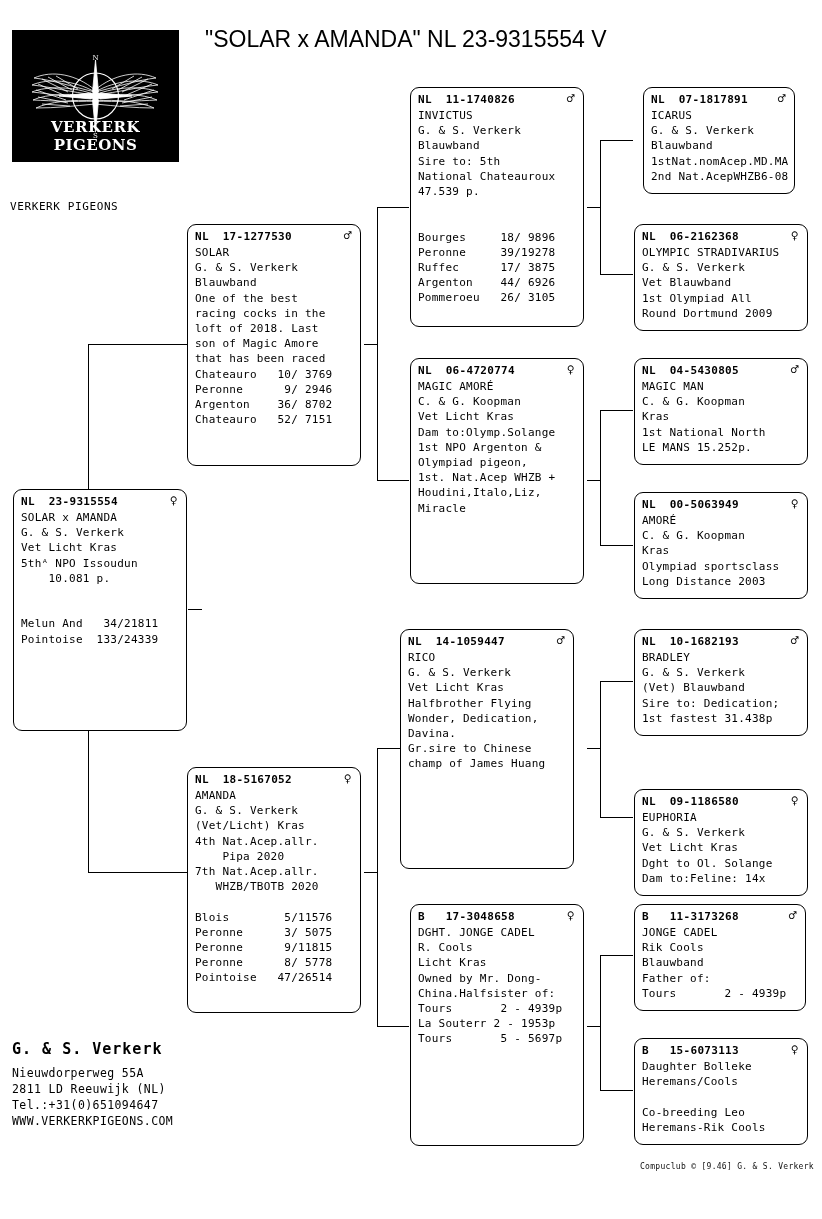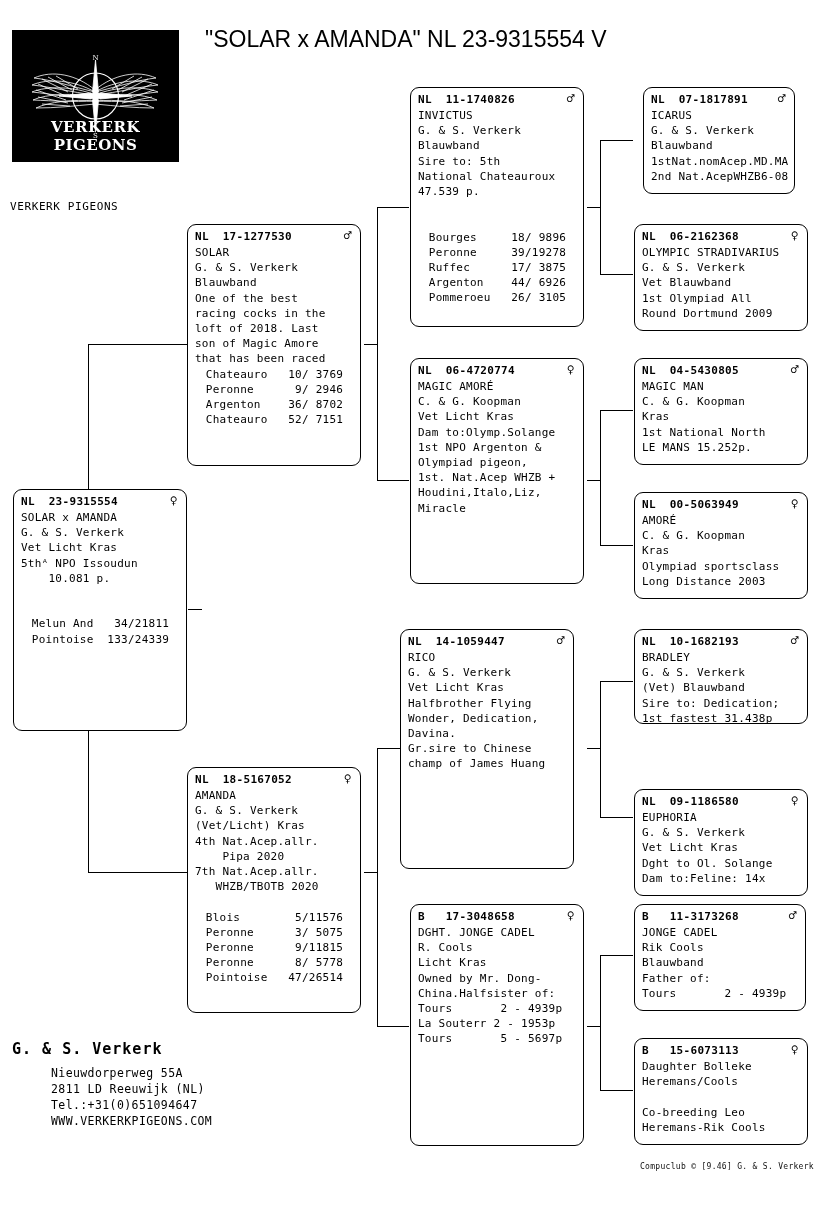--- a/index.html
+++ b/index.html
@@ -27,40 +27,40 @@
   }
 
   
   #loft-label{left:10px;top:200px;font-size:11px;letter-spacing:0.6px;}
 
   
   #footer{left:12px;top:1040px;width:260px;}
   #footer .fname{
     font-size:15px;font-weight:bold;letter-spacing:1px;margin-bottom:7px;
   }
-  #footer .fline{font-size:11.5px;line-height:16px;letter-spacing:0.4px;margin-left:39px;}
+  #footer .fline{font-size:11.5px;line-height:16px;letter-spacing:0.4px;}
   #credit{
     left:640px;top:1162px;font-size:8px;letter-spacing:0.3px;color:#111;
     white-space:nowrap;
   }
 
   
   .pbox{
     border:1.4px solid #000;border-radius:9px;background:#fff;
     box-sizing:border-box;padding:4px 6px 13px 7px;overflow:hidden;
   }
   .pbox .hdr{
     display:flex;align-items:flex-start;justify-content:space-between;
     font-size:11px;font-weight:bold;letter-spacing:0.3px;line-height:15px;
     margin-bottom:1px;
   }
   .pbox .hdr .ring{white-space:pre;}
   .sex{font-size:13px;line-height:13px;padding-right:2px;font-weight:normal;}
   .pbox .lines{font-size:11px;line-height:15.2px;letter-spacing:0.25px;white-space:pre;}
-  .pbox .races{font-size:11px;line-height:15.2px;letter-spacing:0.25px;white-space:pre;text-align:center;}
+  .pbox .races{font-size:11px;line-height:15.2px;letter-spacing:0.25px;white-space:pre;}
   .gap{height:15.2px;}
 
   
   .conn{position:absolute;background:#000;}
   .h{height:1.4px;}
   .v{width:1.4px;}
 </style>
 </head>
 <body>
 
@@ -304,21 +304,21 @@
     <span class="ring">NL  00-5063949</span>
     <span class="sex">♀</span>
   </div>
   <div class="lines">AMORÉ
 C. &amp; G. Koopman
 Kras
 Olympiad sportsclass
 Long Distance 2003</div>
 </div>
 
-<div class="abs pbox" style="left:634px;top:629px;width:174px;height:95px;">
+<div class="abs pbox" style="left:634px;top:629px;width:174px;height:107px;">
   <div class="hdr">
     <span class="ring">NL  10-1682193</span>
     <span class="sex">♂</span>
   </div>
   <div class="lines">BRADLEY
 G. &amp; S. Verkerk
 (Vet) Blauwband
 Sire to: Dedication;
 1st fastest 31.438p</div>
 </div>

